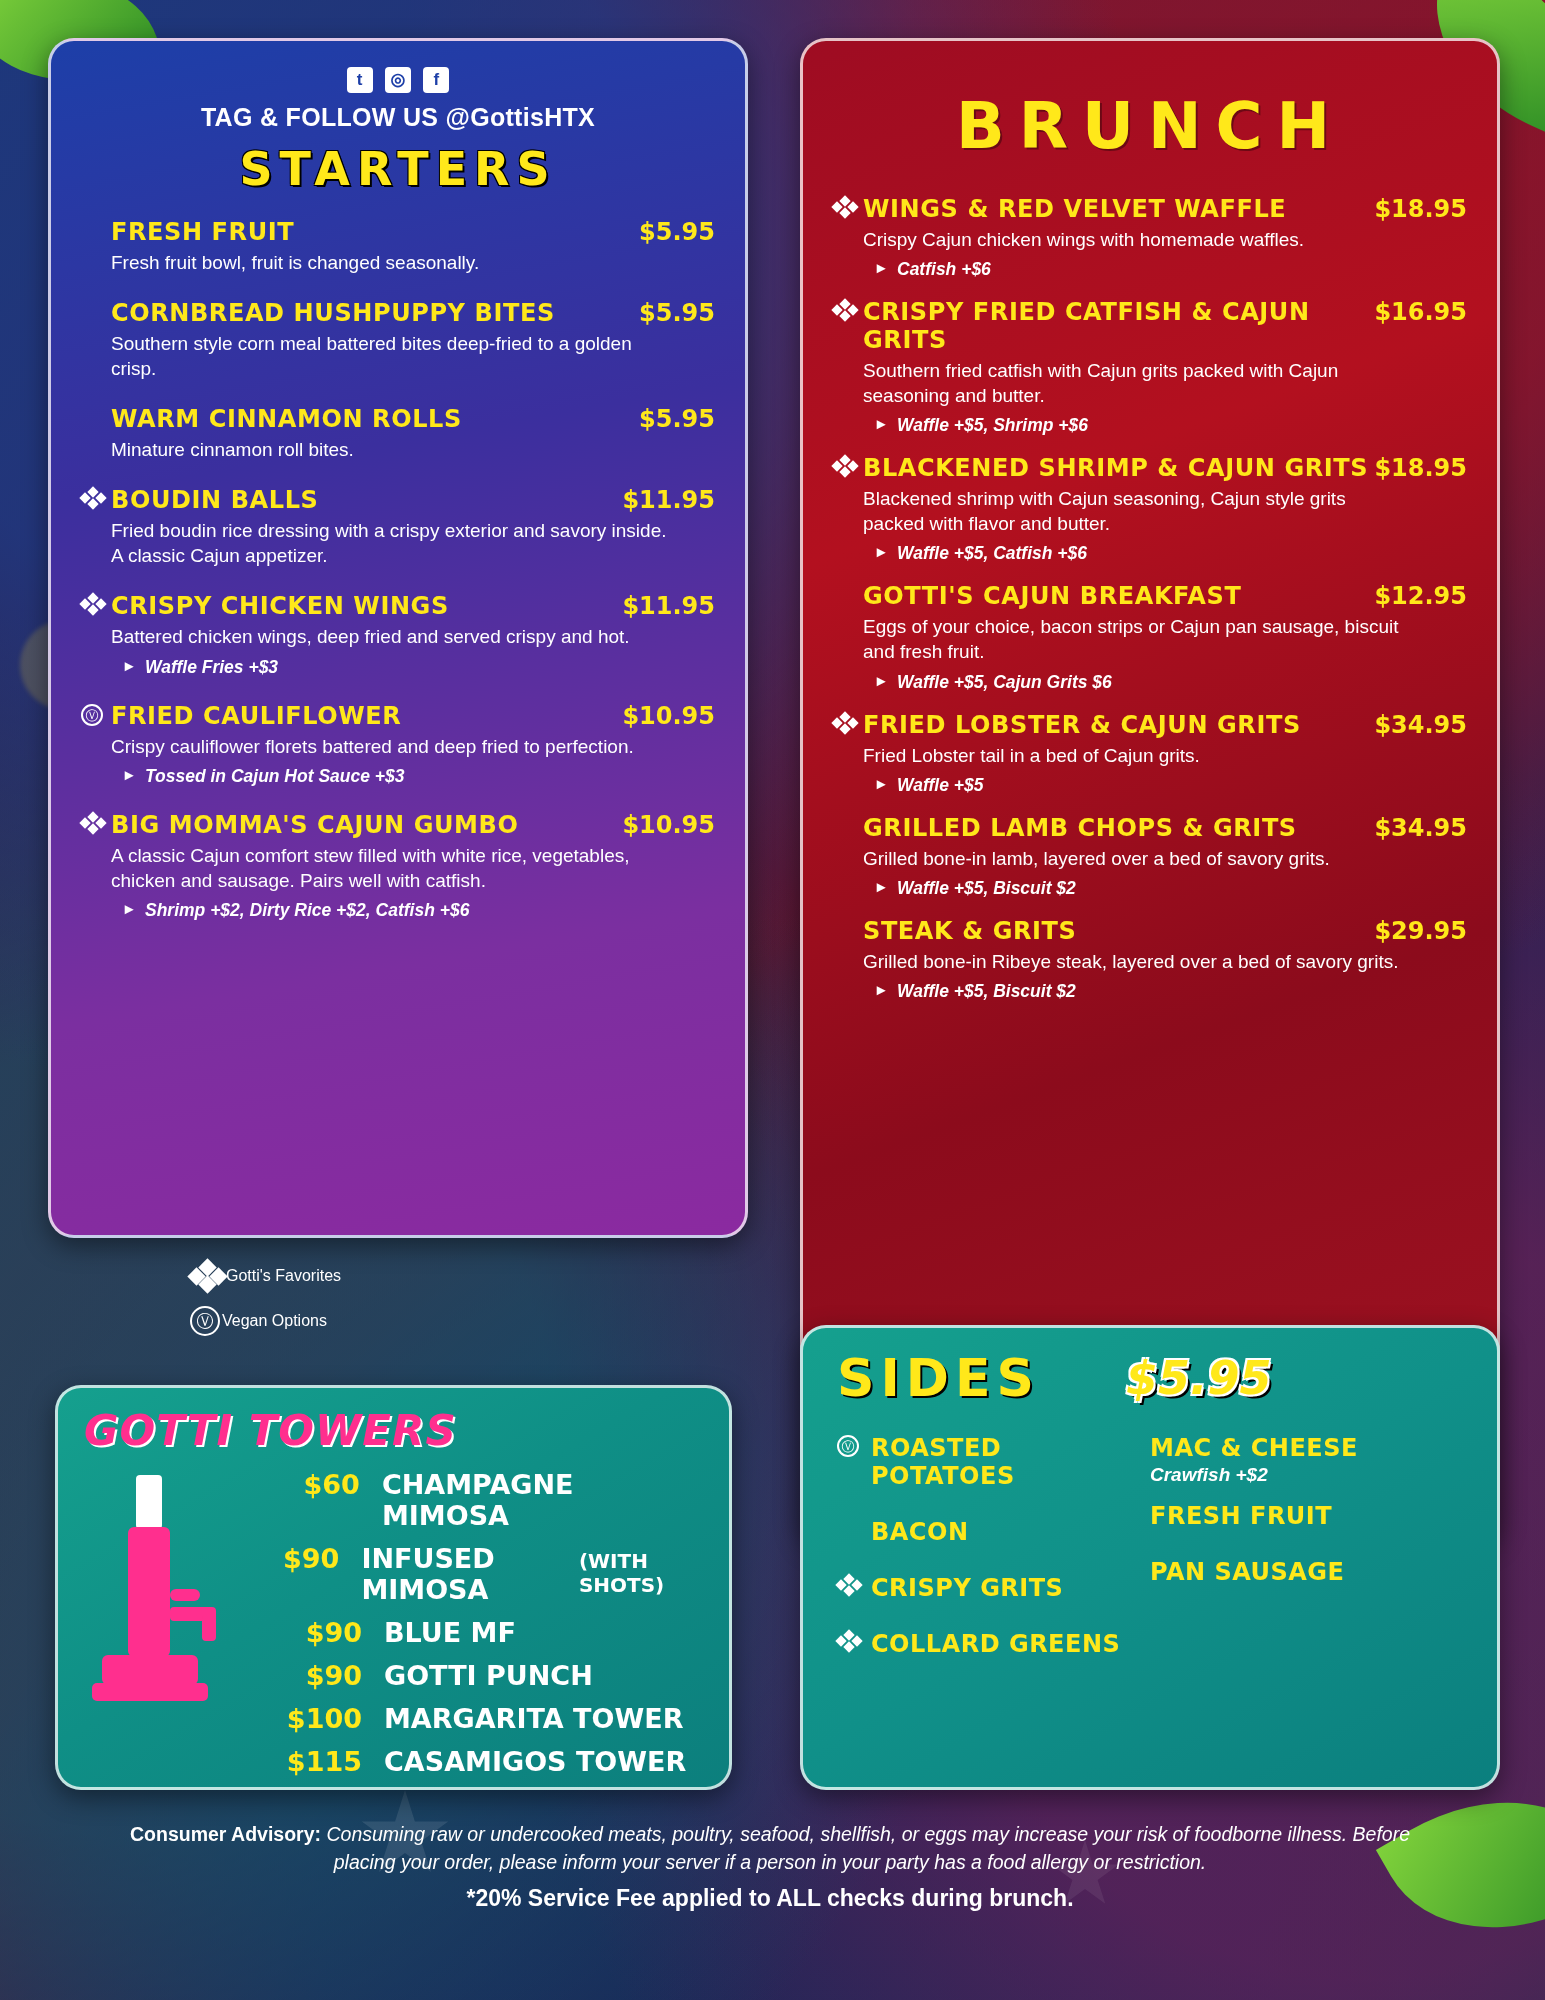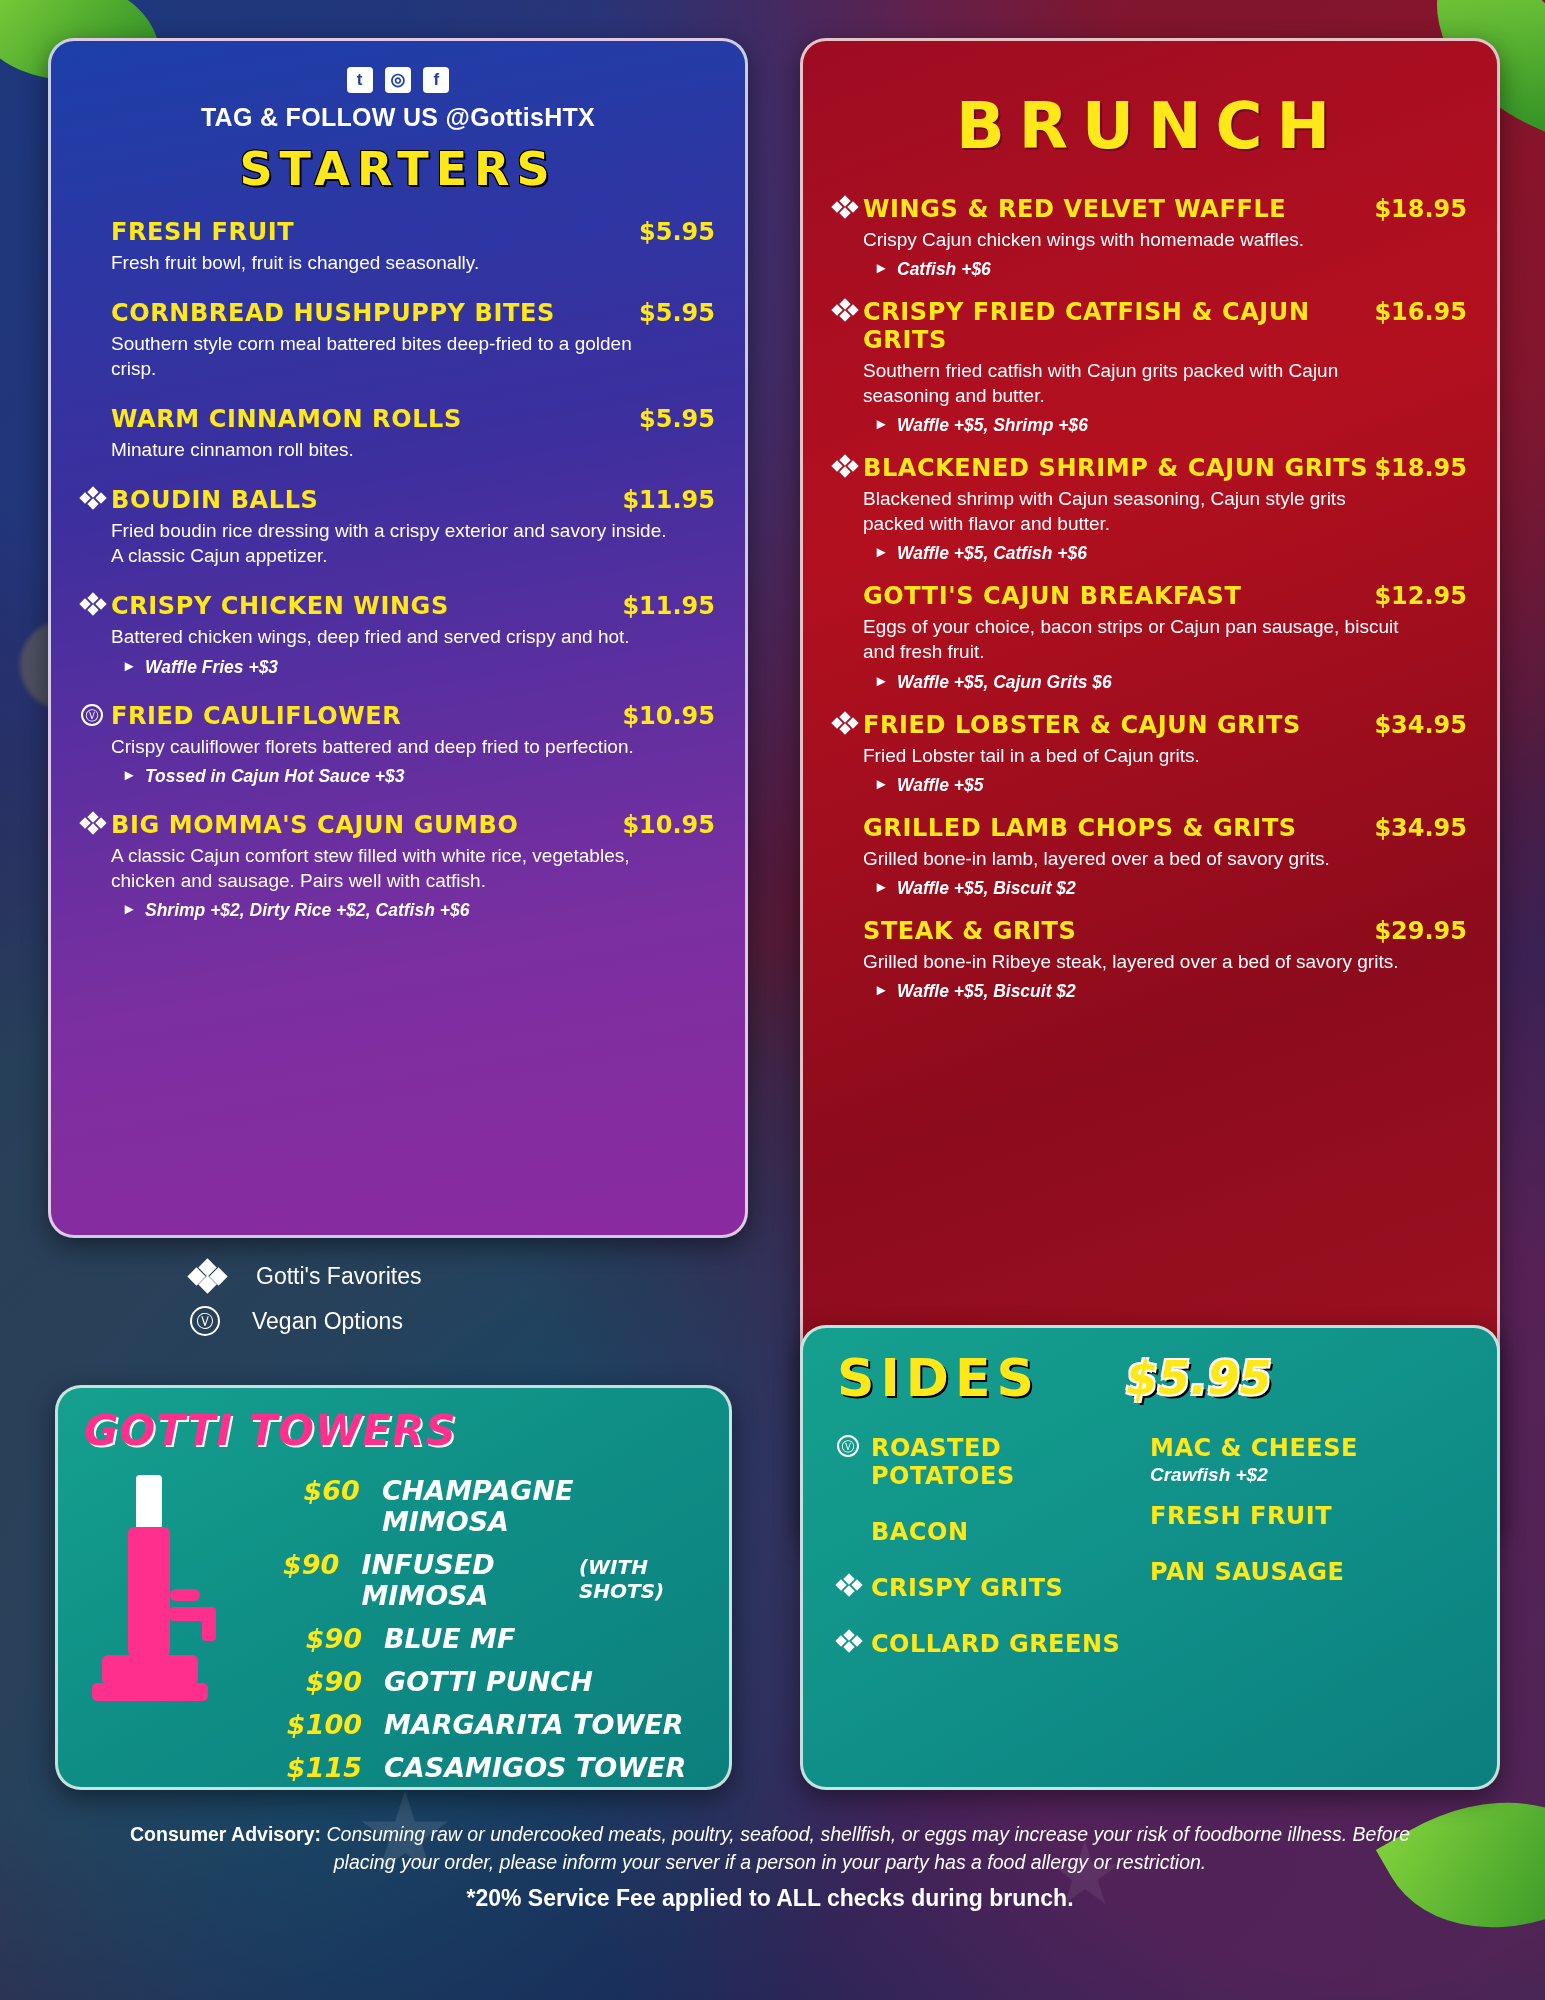--- a/index.html
+++ b/index.html
@@ -120,21 +120,21 @@
     font-family: "DejaVu Sans", sans-serif;
     text-shadow: 2px 2px 0 rgba(0,0,0,0.35);
   }
   #brunch-card .items { margin-top: 32px; }
   #brunch-card .item { margin-bottom: 18px; }
   #brunch-card .item-desc { max-width: 540px; }
 
   
   #legend { position: absolute; left: 190px; top: 1262px; width: 420px; }
   .legend-row { display: flex; align-items: center; margin-bottom: 16px; }
-  .legend-row .label { color: #fff; font-size: 23px; margin-left: 32px; text-align: right; }
+  .legend-row .label { color: #fff; font-size: 16px; margin-left: 2px; text-align: right; }
   .legend-dia { width: 34px; height: 28px; position: relative; }
   .legend-dia i { position: absolute; width: 13px; height: 13px; background: #fff; transform: rotate(45deg); }
   .legend-dia i:nth-child(1){ left:0; top:8px;}
   .legend-dia i:nth-child(2){ left:11px; top:-1px;}
   .legend-dia i:nth-child(3){ left:11px; top:16px;}
   .legend-dia i:nth-child(4){ left:22px; top:8px;}
   .legend-vegan {
     width: 30px; height: 30px; border: 2px solid #fff; border-radius: 50%;
     color: #fff; font-size: 17px; text-align: center; line-height: 27px;
   }
@@ -145,21 +145,21 @@
     background: linear-gradient(150deg, #15a08e 0%, #0f8f86 45%, #0c7f7d 100%);
     padding: 18px 26px;
   }
   .towers-title {
     color: #ff2f8e; font-style: italic; font-weight: bold; font-size: 42px;
     letter-spacing: 1px; font-family: "DejaVu Sans", sans-serif;
     text-shadow: 2px 2px 0 #fff;
   }
   .towers-body { display: flex; margin-top: 14px; }
   .tower-graphic { width: 180px; position: relative; }
-  .tower-list { flex: 1; margin-top: 6px; font-style: italic; }
+  .tower-list { flex: 1; margin-top: 0; }
   .tower-row { display: flex; align-items: baseline; margin-bottom: 12px; }
   .tower-price {
     color: #ffe81a; font-weight: bold; font-size: 27px; width: 98px; text-align: right;
     font-family: "DejaVu Sans", sans-serif;
   }
   .tower-name {
     color: #fff; font-weight: bold; font-size: 27px; margin-left: 22px;
     font-family: "DejaVu Sans", sans-serif;
   }
 

